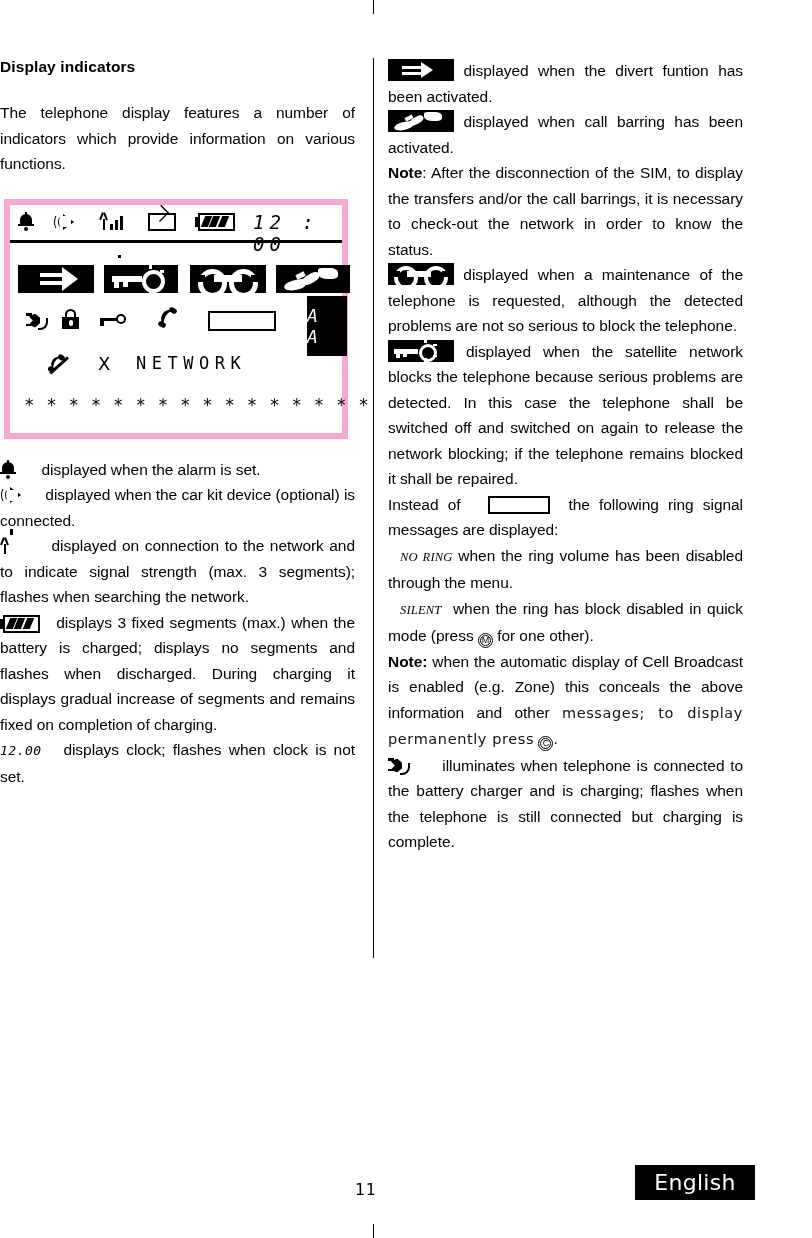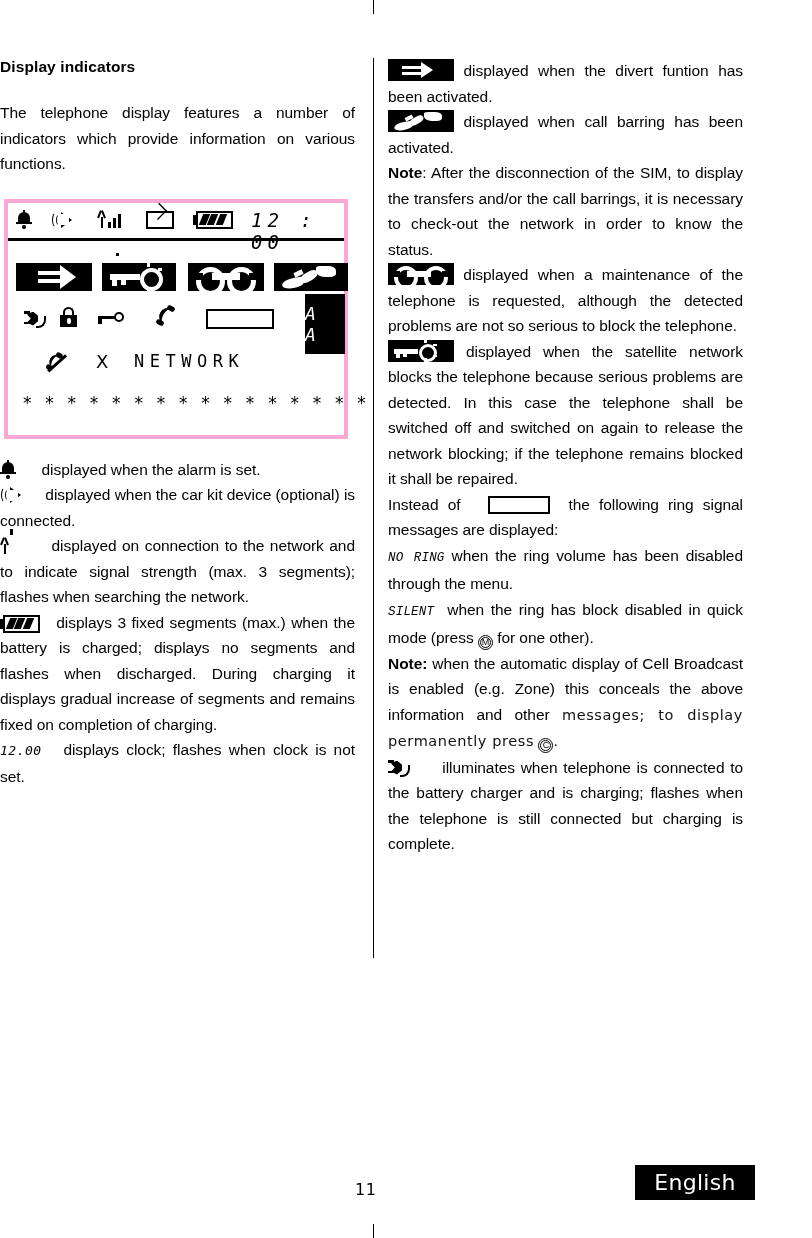--- a/index.html
+++ b/index.html
@@ -77,38 +77,39 @@
   .b { font-weight: bold; }
 
   
   .lcdtext {
     font-family: "DejaVu Sans Mono", monospace;
     font-style: italic;
     font-size: 13px;
     letter-spacing: 0.5px;
   }
   .lcdtext-sm {
-    font-family: Liberation Mono, monospace;
+    font-family: Liberation Serif, serif;
     font-style: italic;
     font-size: 12.5px;
     letter-spacing: 0.2px;
+    margin-left: 12px;
   }
   .cbtext {
     font-family: "DejaVu Sans", sans-serif;
     font-size: 14.5px;
     letter-spacing: 0.6px;
     color: #111;
   }
 
   
   .lcd {
     position: relative;
     width: 344px;
     height: 240px;
-    border: 4px solid #f9a8d4;
+    border: 6px solid #f9a8d4;
     background: #fff;
     margin: 22px 16px 18px 4px;
     box-sizing: border-box;
   }
   .lcd-statusbar {
     position: relative;
     height: 38px;
     border-bottom: 3px solid #000;
     box-sizing: border-box;
   }

